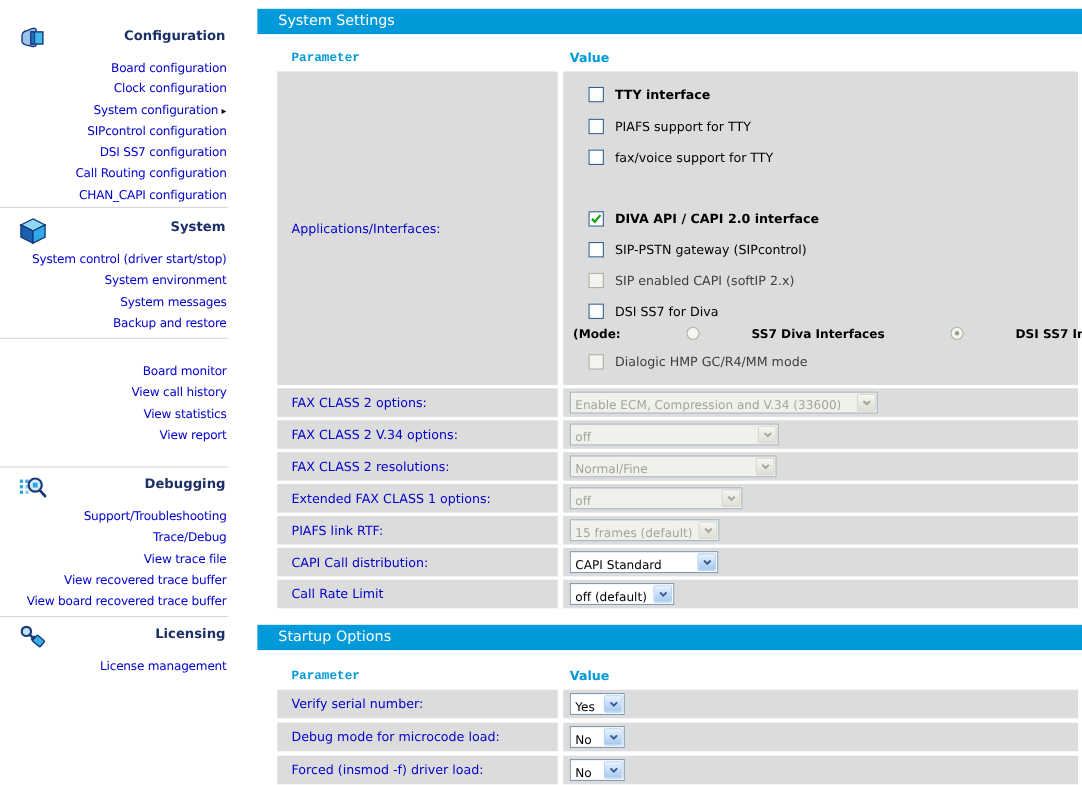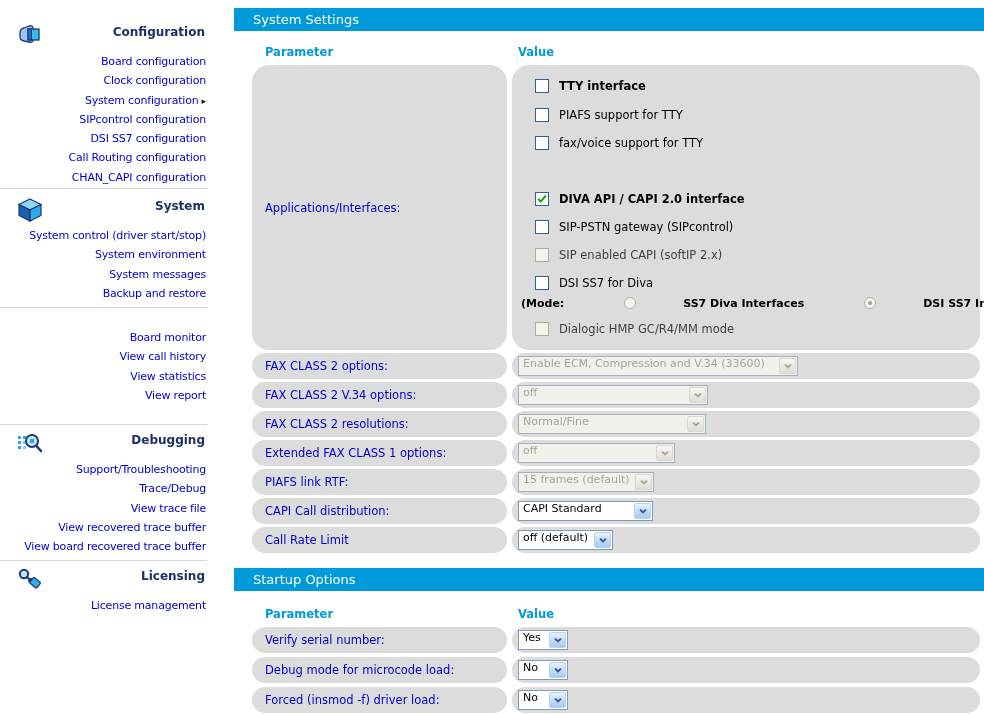--- a/index.html
+++ b/index.html
@@ -17,24 +17,24 @@
   .sec a { color:#0000CC; font-size:11px; letter-spacing:-0.2px; text-decoration:none; cursor:pointer; }
   .active-arrow { color:#111; font-size:9px; margin-left:3px; }
   .sdiv { position:absolute; left:0; width:207px; height:1px; background:#D6D6D6; }
   
   .panel { position:absolute; left:234px; width:760px; }
   .bar { height:23px; background:#0099D9; color:#fff; font-size:13px;
          line-height:23px; padding-left:19px; }
   .colhead { margin-left:18px; display:grid; grid-template-columns:255px 468px;
              column-gap:5px; align-items:end; }
   .colhead span { font-size:11.5px; font-weight:bold; color:#0099D9; padding-bottom:6px; }
-  .colhead .c1 { padding-left:13px; } .colhead .c2 { padding-left:6px; }
+  .colhead .c1 { padding-left:13px;font-family:Liberation Mono, monospace; } .colhead .c2 { padding-left:6px; }
   .grid { margin-left:18px; display:grid; grid-template-columns:255px 468px; gap:3px 5px; }
   .grid.startup { gap:4px 5px; }
-  .cell { background:#DCDCDC;border-radius:17px; }
+  .cell { background:#DCDCDC; }
   .param { font-size:11.5px; color:#0000CC; height:26px; line-height:26px;
            padding-left:13px; white-space:nowrap; }
   .value { height:26px; display:flex; align-items:center; padding-left:6px; }
   .param.big { height:285px; display:flex; align-items:center; line-height:normal; }
   .value.big { height:285px; display:block; padding:0 0 0 0; }
   
   .cbrow { display:flex; align-items:center; height:14px; margin-left:23px; }
   .cb { width:14px; height:14px; background:#FDFDFB; border:1px solid #33618F;
         flex:0 0 14px; display:flex; align-items:center; justify-content:center; }
   .cb.off { border-color:#ABABA3; background:#F4F4EE; }
@@ -42,21 +42,21 @@
   .cbl.b { font-weight:bold; }
   .cbrow.dis .cbl { color:#3F3F3F; }
   .moderow { display:flex; align-items:center; height:14px; margin-left:9px;
              font-size:11px; font-weight:bold; color:#000; white-space:nowrap;gap:42px; }
   .radio { width:12px; height:12px; border-radius:50%; border:1px solid #ADB3AB;
            background:#F5F5F0; margin:0 5px 0 18px; position:relative; flex:0 0 12px; }
   .radio.sel::after { content:""; position:absolute; left:3px; top:3px; width:4px;
            height:4px; border-radius:50%; background:#8FA391; }
   
   .select { height:20px; background:#fff; border:1px solid #7F9DB9;
-            display:inline-flex; align-items:flex-start; font-size:11px; color:#000; }
+            display:inline-flex; align-items:flex-end; font-size:11px; color:#000; }
   .select .txt { padding:0 4px; flex:1; white-space:nowrap; overflow:hidden; }
   .select .btn { width:17px; height:16px; margin:1px; flex:0 0 17px; border-radius:2px;
             background:linear-gradient(#E9F2FE,#BCD9F9 60%,#A8C9F0);
             border:1px solid #B9D2EF; display:flex; align-items:center;
             justify-content:center; color:#3C5A8C; }
   .select.disabled { background:#F1F1EB; border-color:#A3B2C2; color:#A5A59B; }
   .select.disabled .btn { background:linear-gradient(#F7F7F3,#DEDED4);
             border-color:#D8D8CE; color:#A5A59B; }
 </style>
 </head>

